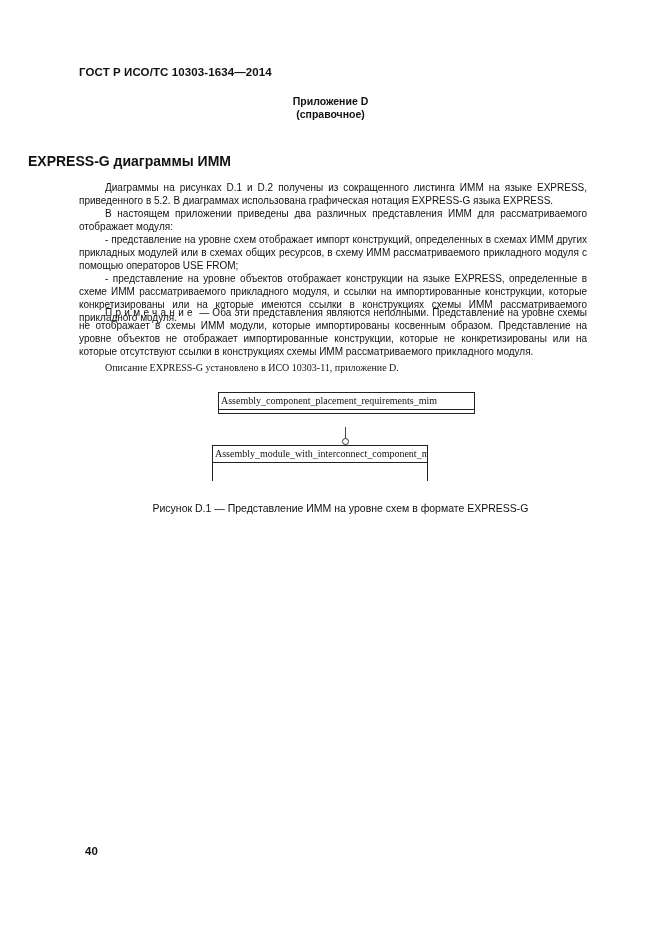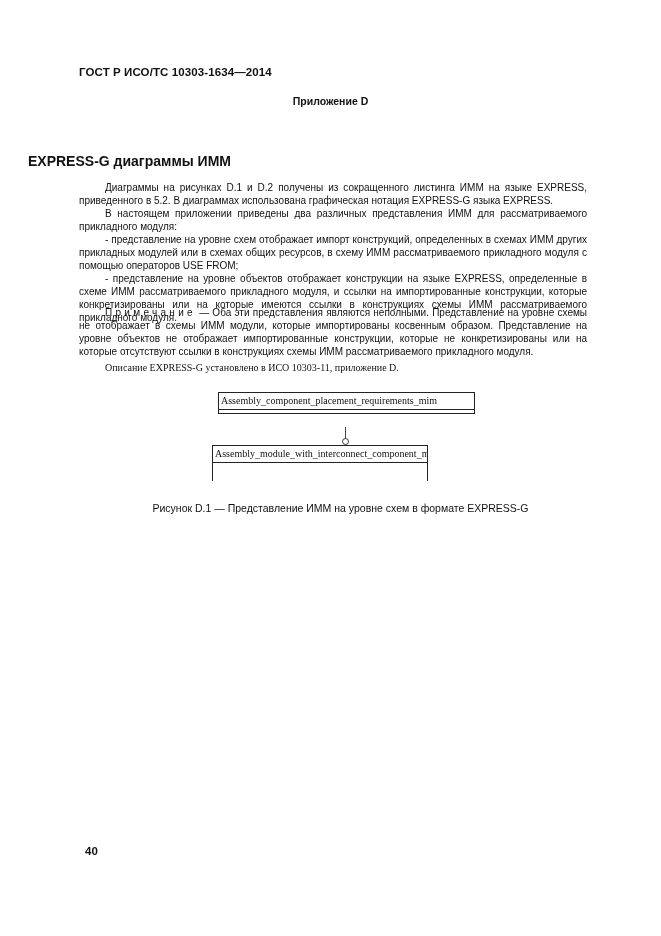--- a/index.html
+++ b/index.html
@@ -26,27 +26,28 @@
   .caption { left: 0; width: 661px; top: 502px; text-align: center; font-size: 10.5px; padding-left: 20px; box-sizing: border-box; }
   .page-num { left: 85px; top: 845px; font-size: 11.5px; font-weight: bold; }
 </style>
 </head>
 <body>
 
 <div class="abs header-code">ГОСТ Р ИСО/ТС 10303-1634—2014</div>
 
 <div class="abs annex">
   <div>Приложение D</div>
+  <div>(справочное)</div>
 </div>
 
 <div class="abs title">EXPRESS-G диаграммы ИММ</div>
 
 <div class="abs body-text p1">
   <p>Диаграммы на рисунках D.1 и  D.2 получены из сокращенного листинга ИММ на языке EXPRESS, приведенного в 5.2. В диаграммах использована графическая нотация EXPRESS-G языка EXPRESS.</p>
-  <p>В настоящем приложении приведены два различных представления ИММ для рассматриваемого прикладного модуля:</p>
+  <p>В настоящем приложении приведены два различных представления ИММ для рассматриваемого отображает модуля:</p>
   <p>- представление на уровне схем отображает импорт конструкций, определенных в схемах ИММ других прикладных модулей или в схемах общих ресурсов, в схему ИММ рассматриваемого прикладного модуля с помощью операторов USE FROM;</p>
   <p>- представление на уровне объектов отображает конструкции на языке EXPRESS, определенные в схеме ИММ рассматриваемого прикладного модуля, и ссылки на импортированные конструкции, которые конкретизированы или на которые имеются ссылки в конструкциях схемы ИММ рассматриваемого прикладного модуля.</p>
 </div>
 
 <div class="abs body-text p-note">
   <p><span class="spaced">Примечание</span><span> — Оба эти представления являются неполными. Представление на уровне схемы не отображает в схемы ИММ модули, которые импортированы косвенным образом. Представление на уровне объектов не отображает импортированные конструкции, которые не конкретизированы или на которые отсутствуют ссылки в конструкциях схемы ИММ рассматриваемого прикладного модуля.</span></p>
 </div>
 
 <div class="abs body-text p-desc">
   <p>Описание EXPRESS-G установлено в ИСО 10303-11, приложение D.</p>

